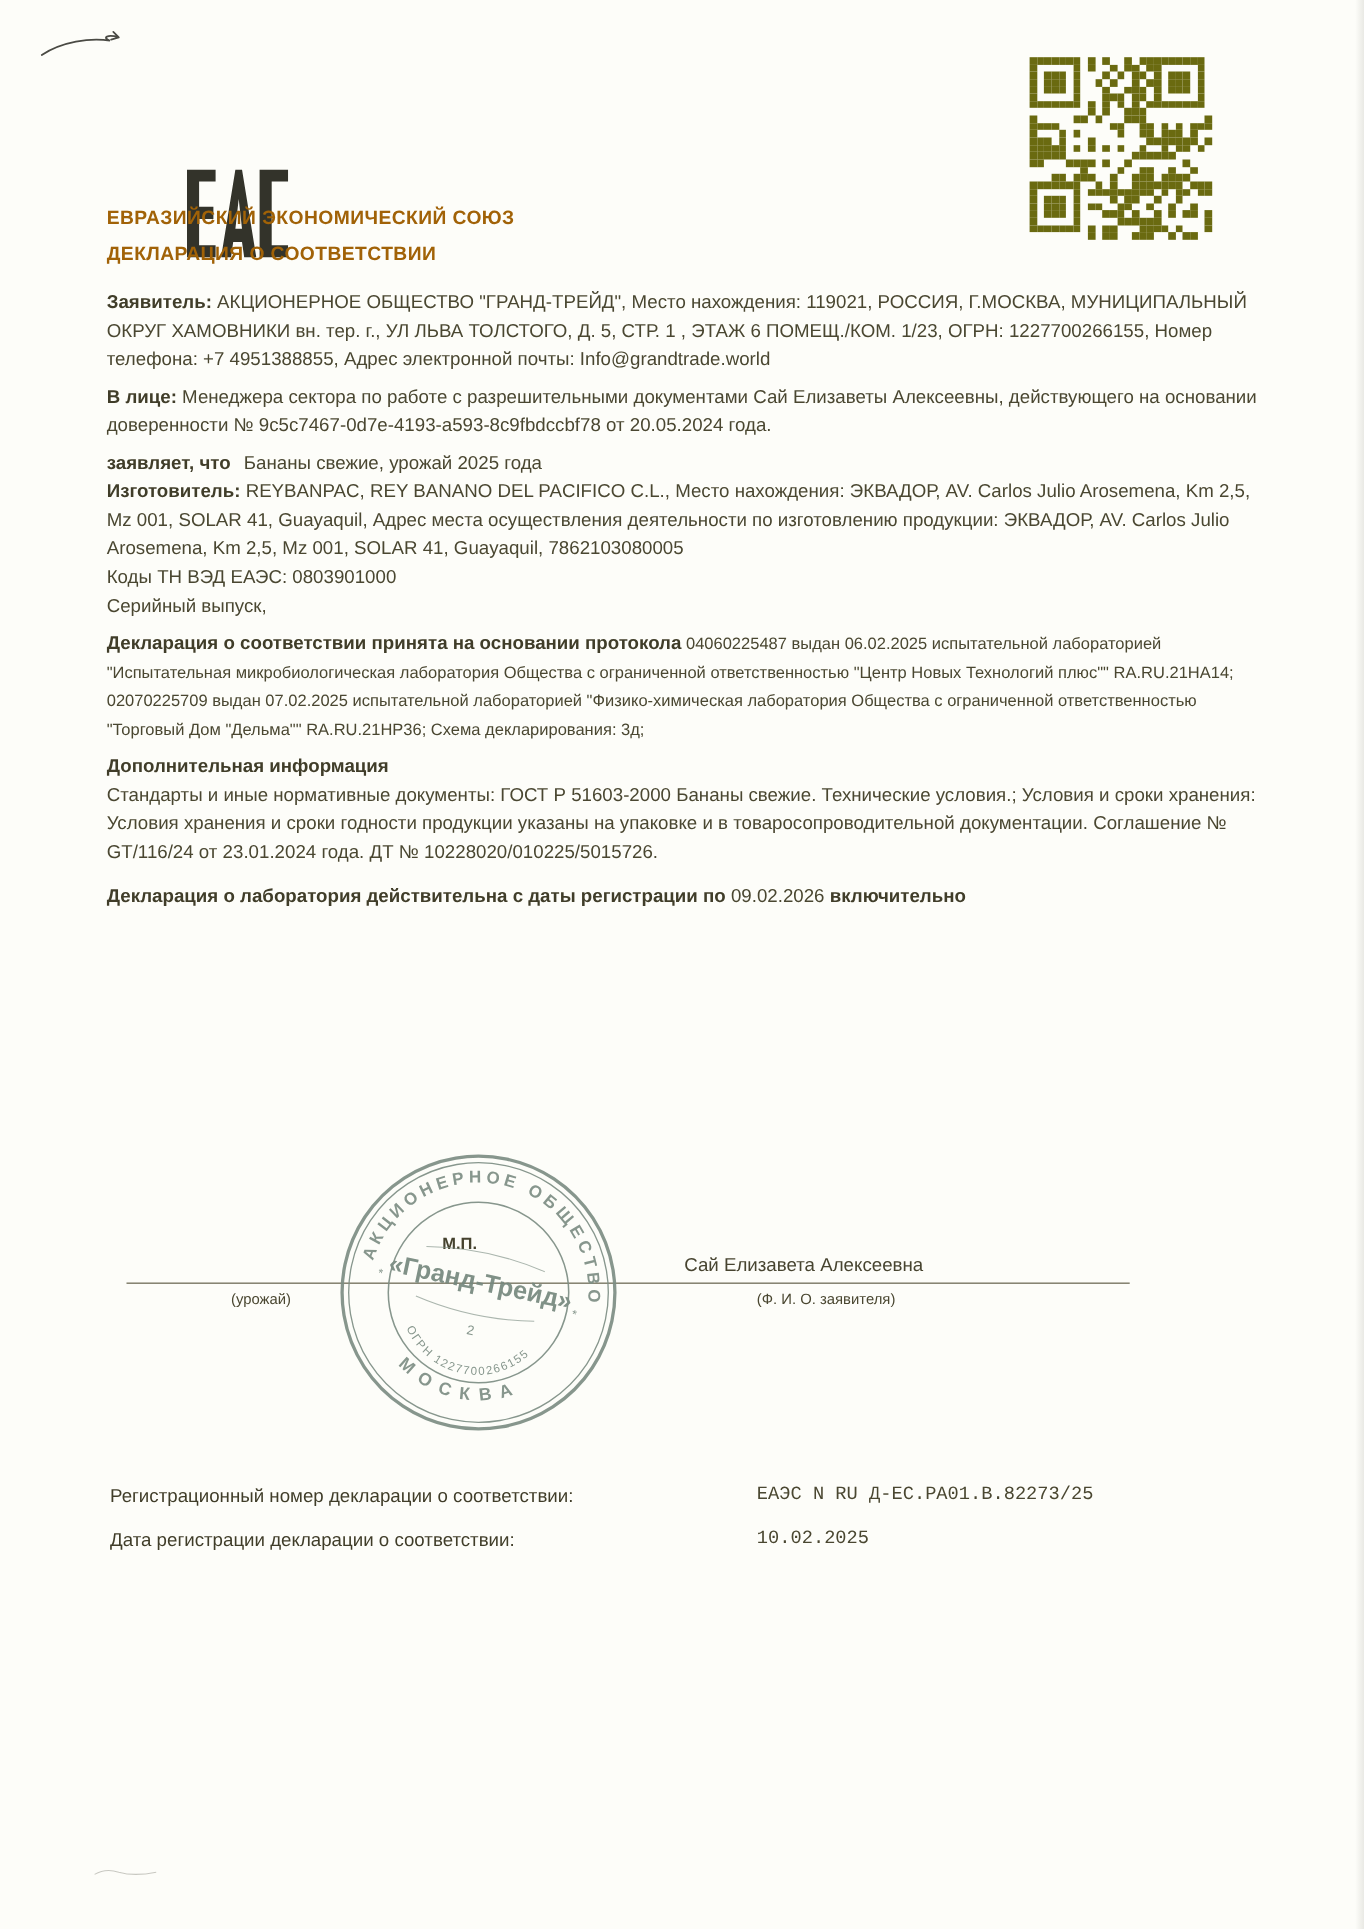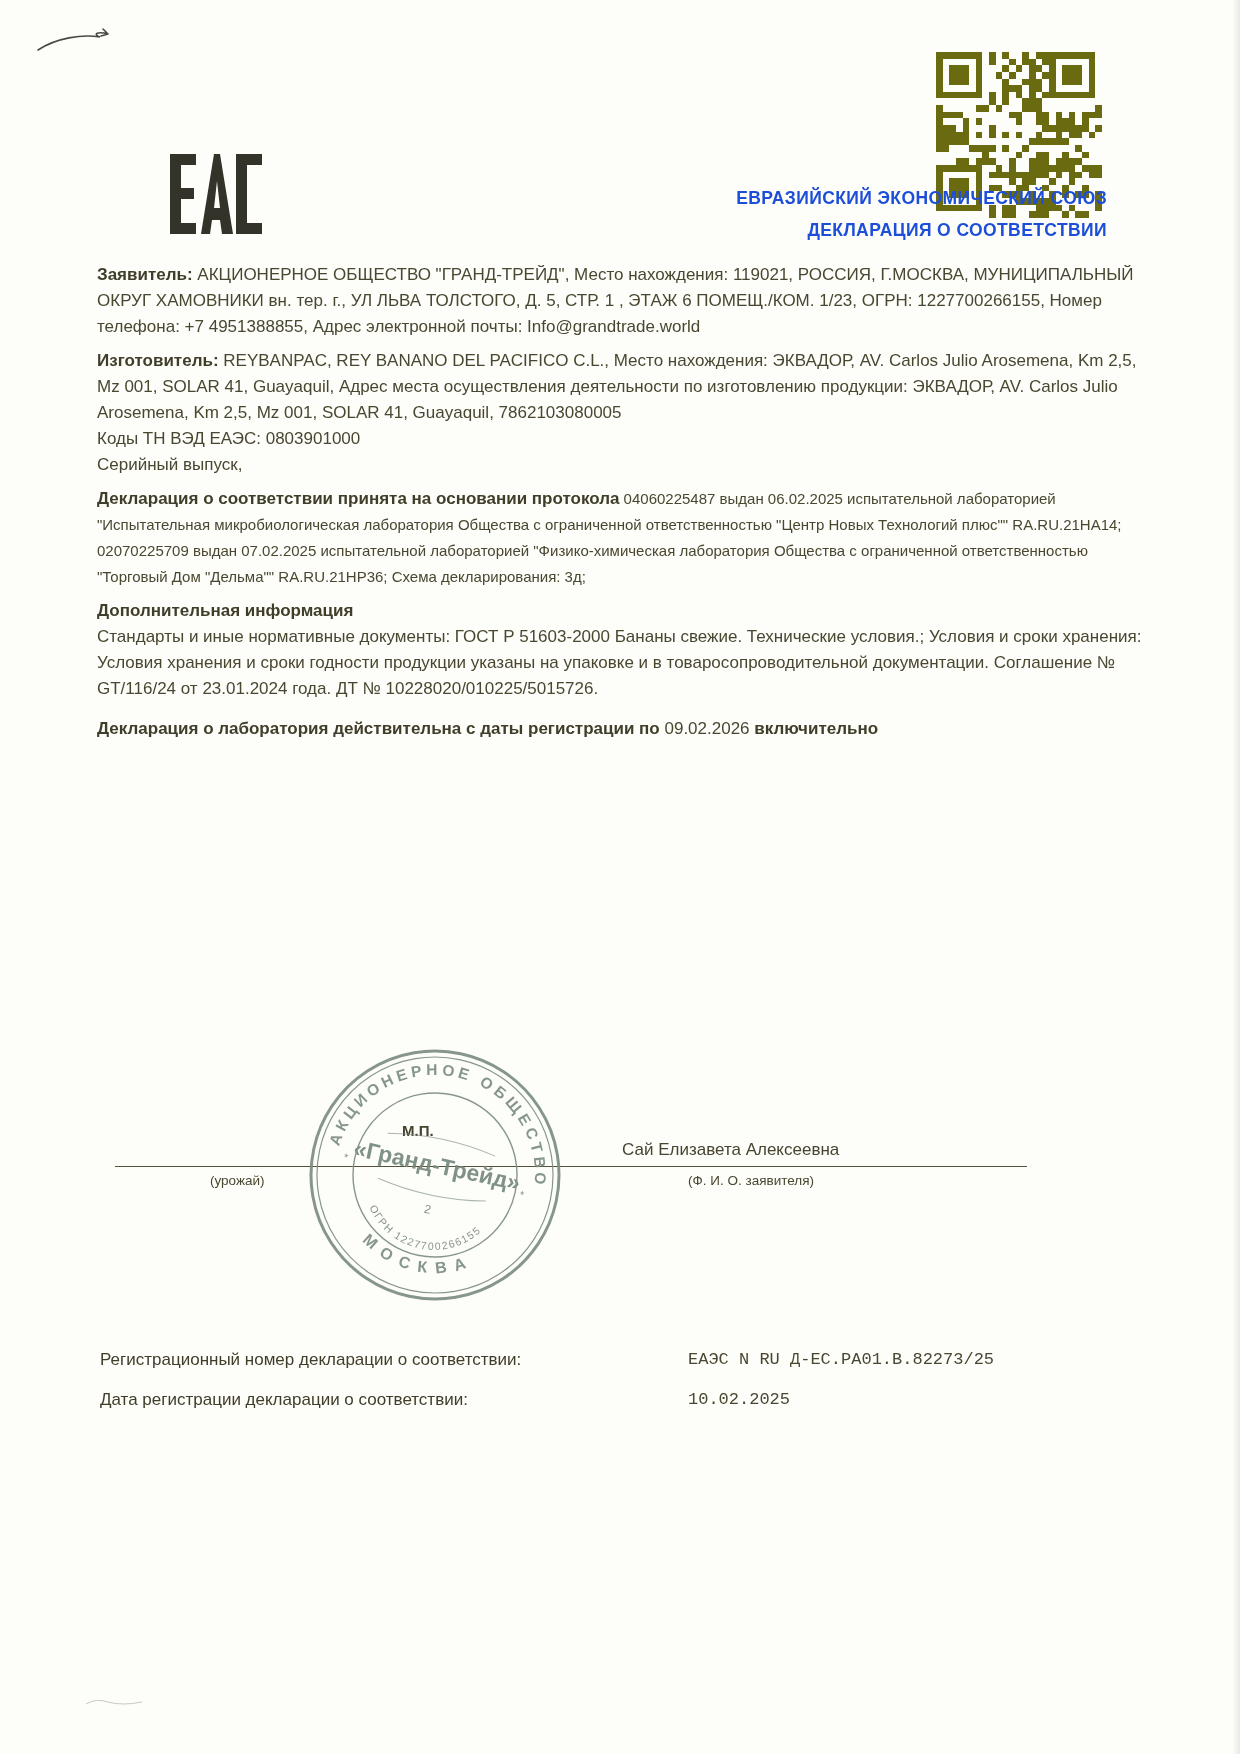--- a/index.html
+++ b/index.html
@@ -17,22 +17,22 @@
 
   
   .qr{position:absolute;left:936px;top:52px;width:166px;height:166px;
       display:grid;grid-template-rows:repeat(25,1fr);grid-template-columns:repeat(25,1fr);}
   .qr i{display:block;background:#6a6a10;}
 
   
   .eac{position:absolute;left:170px;top:154px;}
 
   
-  .titles{position:absolute;left:97px;top:188px;width:1010px;text-align:right;
-          color:#1d4ed8;font-weight:bold;font-size:17.5px;letter-spacing:.4px;}
+  .titles{position:absolute;left:97px;top:188px;width:1010px;text-align:left;
+          color:#a16207;font-weight:bold;font-size:17.5px;letter-spacing:.4px;}
   .titles .t2{margin-top:11px;}
 
   
   .bodytext{position:absolute;left:97px;top:262px;width:1048px;
             font-size:17px;line-height:26px;color:#4a4731;}
   .bodytext p{margin:0 0 6px 0;}
   .bodytext b{font-weight:bold;color:#403d29;}
   .m0{margin-bottom:0 !important;}
   .m8{margin-bottom:8px !important;}
   .m14{margin-bottom:14px !important;}
@@ -83,21 +83,23 @@
 
   <div class="titles">
     <div class="t1">ЕВРАЗИЙСКИЙ ЭКОНОМИЧЕСКИЙ СОЮЗ</div>
     <div class="t2">ДЕКЛАРАЦИЯ О СООТВЕТСТВИИ</div>
   </div>
 
   <div class="bodytext">
 
     <p class="m8"><b>Заявитель:</b><span> АКЦИОНЕРНОЕ ОБЩЕСТВО "ГРАНД-ТРЕЙД", Место нахождения: 119021, РОССИЯ, Г.МОСКВА, МУНИЦИПАЛЬНЫЙ ОКРУГ ХАМОВНИКИ вн. тер. г., УЛ ЛЬВА ТОЛСТОГО, Д. 5, СТР. 1 , ЭТАЖ 6 ПОМЕЩ./КОМ. 1/23, ОГРН: 1227700266155, Номер телефона: +7 4951388855, Адрес электронной почты: Info@grandtrade.world</span></p>
 
+    <p class="m8"><b>В лице:</b><span> Менеджера сектора по работе с разрешительными документами Сай Елизаветы Алексеевны, действующего на основании доверенности № 9c5c7467-0d7e-4193-a593-8c9fbdccbf78 от 20.05.2024 года.</span></p>
 
+    <p class="m0"><b>заявляет, что</b><span class="pl12">Бананы свежие, урожай 2025 года</span></p>
 
     <p class="m0"><b>Изготовитель:</b><span> REYBANPAC, REY BANANO DEL PACIFICO C.L., Место нахождения: ЭКВАДОР, AV. Carlos Julio Arosemena, Km 2,5, Mz 001, SOLAR 41, Guayaquil, Адрес места осуществления деятельности по изготовлению продукции: ЭКВАДОР, AV. Carlos Julio Arosemena, Km 2,5, Mz 001, SOLAR 41, Guayaquil, 7862103080005</span></p>
 
     <p class="m0"><span>Коды ТН ВЭД ЕАЭС: 0803901000</span></p>
 
     <p class="m8"><span>Серийный выпуск,</span></p>
 
 
     <p class="m8"><b>Декларация о соответствии принята на основании протокола</b><span class="small"> 04060225487 выдан 06.02.2025 испытательной лабораторией "Испытательная микробиологическая лаборатория Общества с ограниченной ответственностью "Центр Новых Технологий плюс"" RA.RU.21НА14; 02070225709 выдан 07.02.2025 испытательной лабораторией "Физико-химическая лаборатория Общества с ограниченной ответственностью "Торговый Дом "Дельма"" RA.RU.21НР36; Схема декларирования: 3д;</span></p>
 

